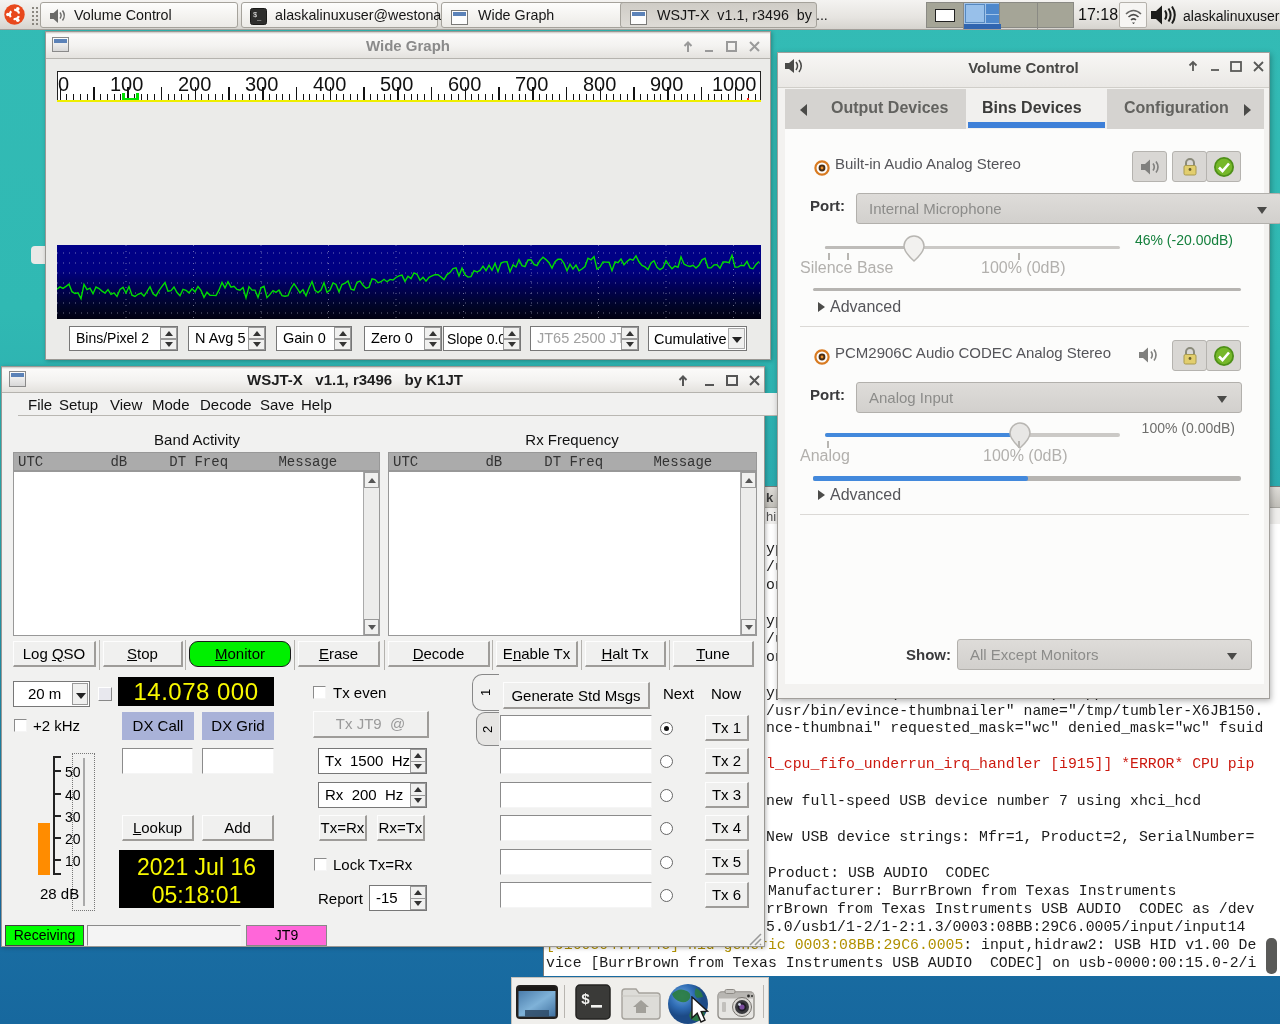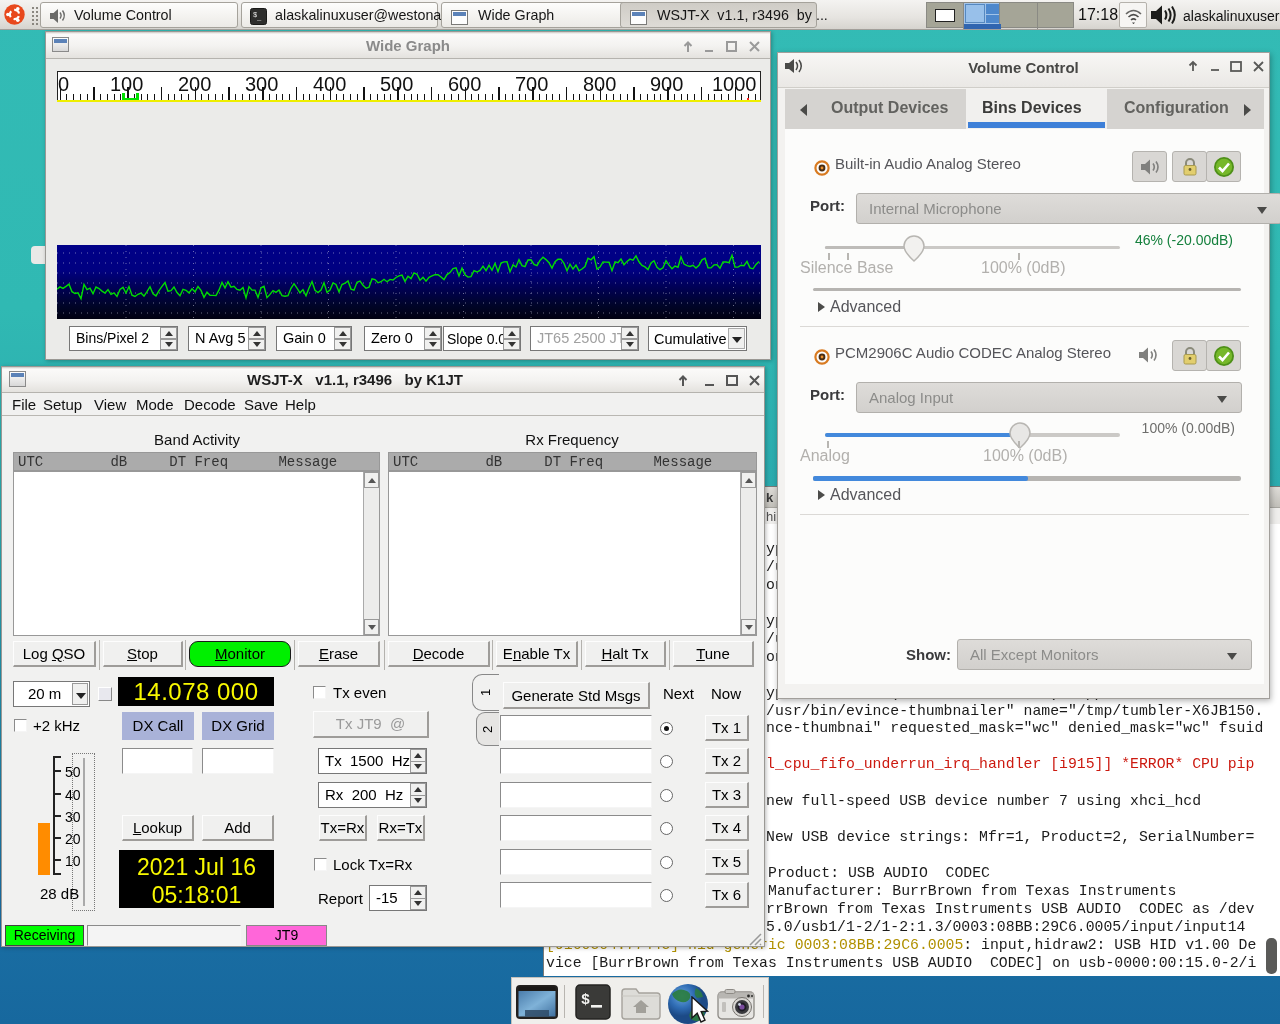--- a/index.html
+++ b/index.html
@@ -309,21 +309,21 @@
       <div class="a" style="left:0;right:56px;top:4px;text-align:center;font-size:15px;font-weight:bold;color:#1d1d1d;">WSJT-X&nbsp;&nbsp; v1.1, r3496&nbsp;&nbsp; by K1JT</div>
       <svg class="a" style="left:674px;top:6px;" width="86" height="14" viewBox="0 0 86 14">
         <g stroke="#555" stroke-width="2" fill="none">
           <path d="M7 13 V4 M3.5 7 L7 3.5 L10.5 7"></path>
           <path d="M29 12 h9"></path>
           <rect x="51" y="3" width="10" height="9"></rect>
           <path d="M74 3 l9 9 M83 3 l-9 9"></path>
         </g>
       </svg>
     </div>
-    <div class="a" style="left:0;top:26px;width:762px;height:23px;background:#f1f1f0;border-bottom:1px solid #b9b7b2;font-size:15px;color:#111;">
+    <div class="a" style="left:16px;top:26px;width:762px;height:23px;background:#f1f1f0;border-bottom:1px solid #b9b7b2;font-size:15px;color:#111;">
       <span class="a" style="left:10px;top:3px;">File</span>
       <span class="a" style="left:41px;top:3px;">Setup</span>
       <span class="a" style="left:92px;top:3px;">View</span>
       <span class="a" style="left:134px;top:3px;">Mode</span>
       <span class="a" style="left:182px;top:3px;">Decode</span>
       <span class="a" style="left:242px;top:3px;">Save</span>
       <span class="a" style="left:283px;top:3px;">Help</span>
     </div>
     <div class="a" style="left:125px;top:64px;width:140px;text-align:center;font-size:15px;color:#111;">Band Activity</div>
     <div class="a" style="left:500px;top:64px;width:140px;text-align:center;font-size:15px;color:#111;">Rx Frequency</div>

